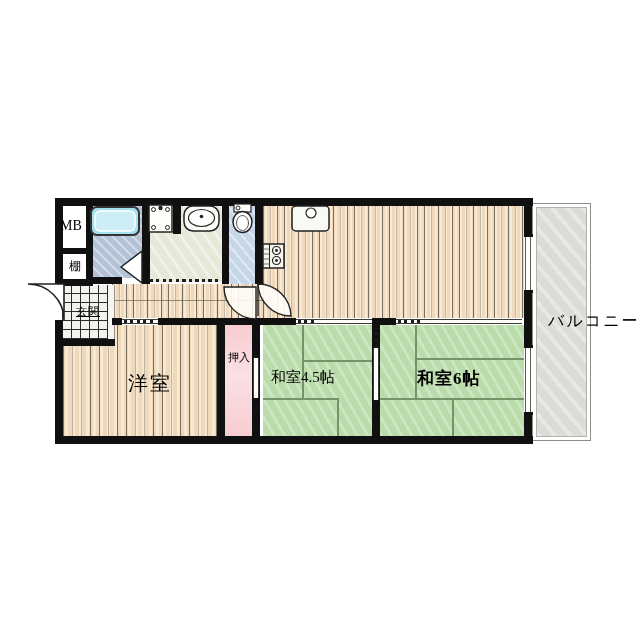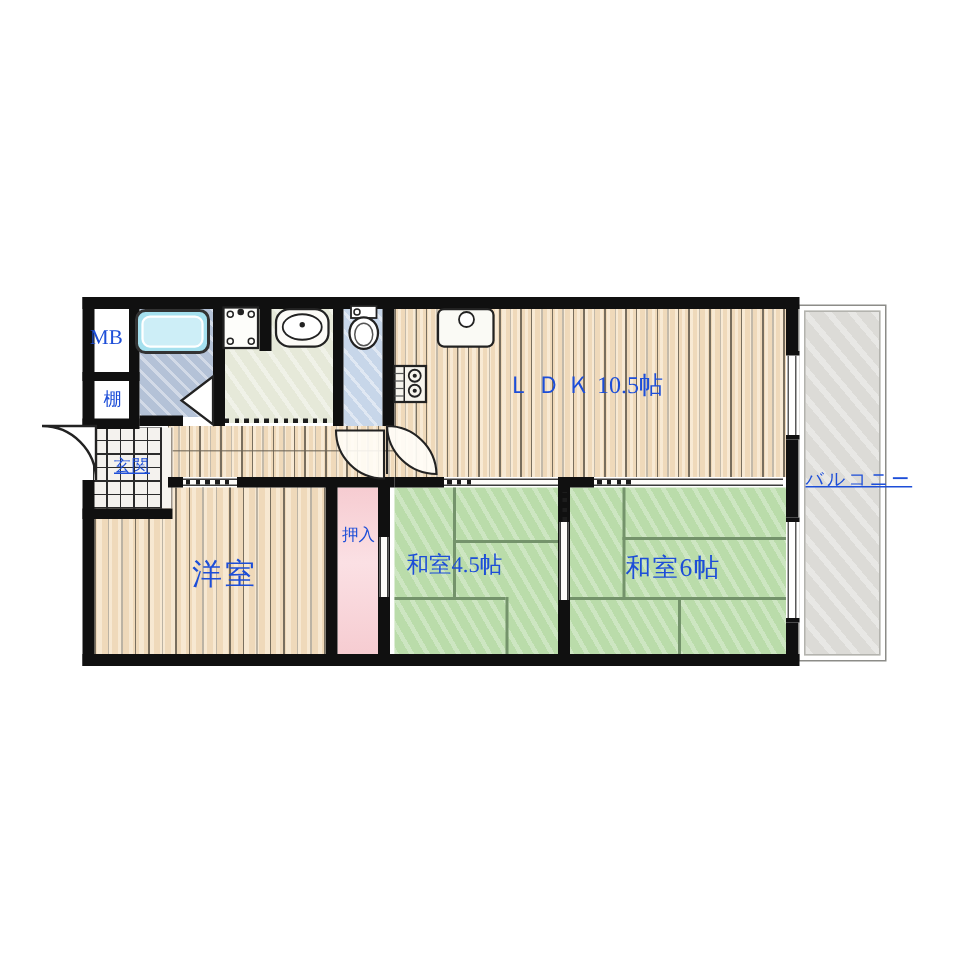--- a/index.html
+++ b/index.html
@@ -31,21 +31,21 @@
           repeating-linear-gradient(0deg,#2b2b2b 0,#2b2b2b 1px,transparent 1px,transparent 9px),
           repeating-linear-gradient(90deg,#2b2b2b 0,#2b2b2b 1px,transparent 1px,transparent 9px);}
   .balc{background-color:#dcdbd7;
         background-image:repeating-linear-gradient(50deg, rgba(255,255,255,0.35) 0, rgba(255,255,255,0.35) 4px, transparent 4px, transparent 12px);}
   .open-h{position:absolute;background:#fdfcf9;border-top:1px solid #3c3c3c;border-bottom:1px solid #3c3c3c;box-sizing:border-box;}
   .open-v{position:absolute;background:#fdfcf9;border-left:1px solid #3c3c3c;border-right:1px solid #3c3c3c;box-sizing:border-box;}
   .dash-h{position:absolute;height:3px;background:repeating-linear-gradient(90deg,#1c1c1c 0,#1c1c1c 3px,transparent 3px,transparent 6.5px);}
   .dash-v{position:absolute;width:3px;background:repeating-linear-gradient(0deg,#1c1c1c 0,#1c1c1c 3px,transparent 3px,transparent 6.5px);}
   .window{position:absolute;background:#ffffff;border-top:3px solid #101010;border-bottom:3px solid #101010;box-sizing:border-box;}
   .window .pane{position:absolute;top:0;bottom:0;width:1px;background:#5a5a5a;}
-  .label{position:absolute;color:#1d4ed8;white-space:nowrap;line-height:1;}
+  .label{position:absolute;color:#000000;white-space:nowrap;line-height:1;}
   .joint{position:absolute;background:rgba(110,100,85,0.7);}
 </style>
 </head>
 <body>
 
 <div id="canvas">
 
   <div class="abs" style="left:532px;top:203px;width:59px;height:238px;border:1px solid #8c8c88;box-sizing:border-box;">
     <div class="abs balc" style="left:3px;top:3px;right:3px;bottom:3px;border:1px solid #b3b3ae;box-sizing:border-box;"></div>
   </div>
@@ -183,20 +183,19 @@
       <circle cx="276.5" cy="250.5" r="4" fill="none" stroke="#222222" stroke-width="1.2"></circle>
       <circle cx="276.5" cy="260.5" r="4" fill="none" stroke="#222222" stroke-width="1.2"></circle>
       <circle cx="276.5" cy="250.5" r="1.4" fill="#222222"></circle>
       <circle cx="276.5" cy="260.5" r="1.4" fill="#222222"></circle>
     </g>
   </svg>
 
   <div class="label" style="left:60px;top:219px;font-size:14px;">MB</div>
   <div class="label" style="left:69px;top:260px;font-size:12px;">棚</div>
   <div class="label" style="left:76px;top:306px;font-size:11px;letter-spacing:1px;text-decoration:underline;">玄関</div>
-  <div class="label" style="left:338px;top:250px;font-size:16px;">Ｌ Ｄ Ｋ 10.5帖</div>
-  <div class="label" style="left:537px;top:313px;font-size:12px;letter-spacing:2px;text-decoration:underline;">バルコニー</div>
+  <div class="label" style="left:548px;top:313px;font-size:16px;letter-spacing:2px;">バルコニー</div>
   <div class="label" style="left:128px;top:373px;font-size:20px;letter-spacing:2px;">洋室</div>
   <div class="label" style="left:228px;top:352px;font-size:11px;">押入</div>
   <div class="label" style="left:271px;top:370px;font-size:15px;">和室4.5帖</div>
-  <div class="label" style="left:417px;top:370px;font-size:17px;letter-spacing:1px;">和室6帖</div>
+  <div class="label" style="left:417px;top:370px;font-size:17px;letter-spacing:1px;font-weight:bold;">和室6帖</div>
 
 </div>
 
 </body></html>

